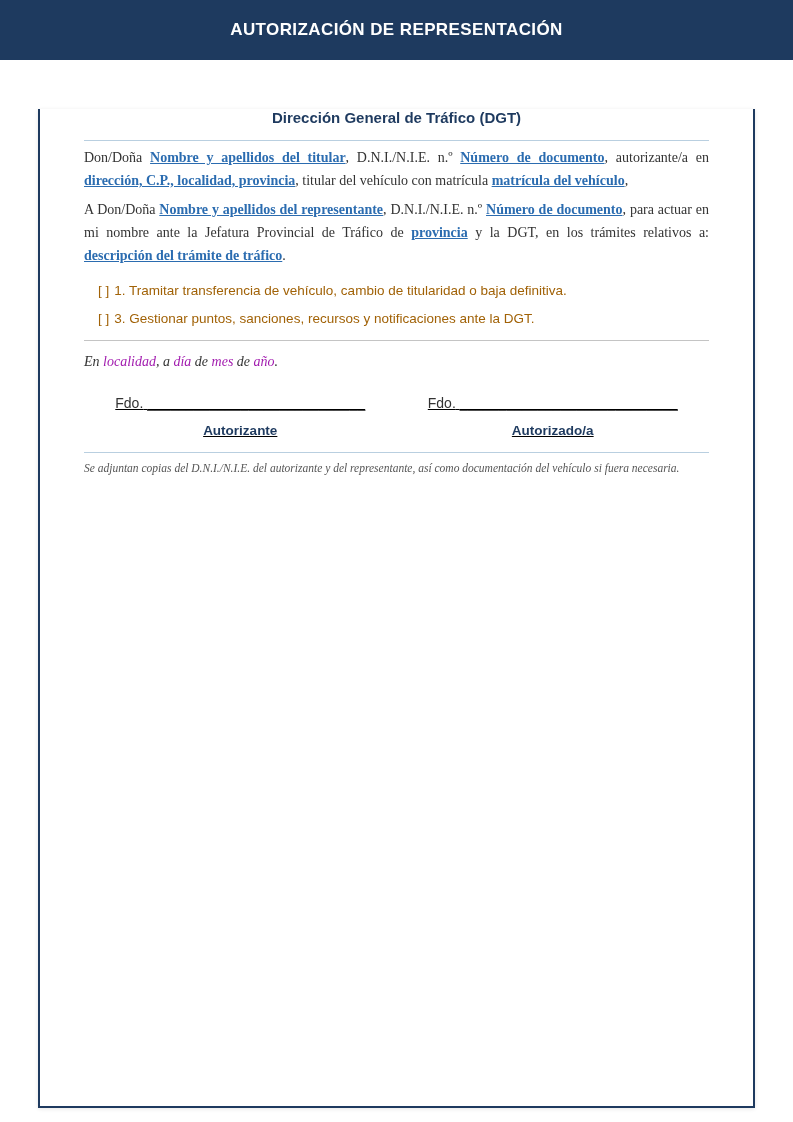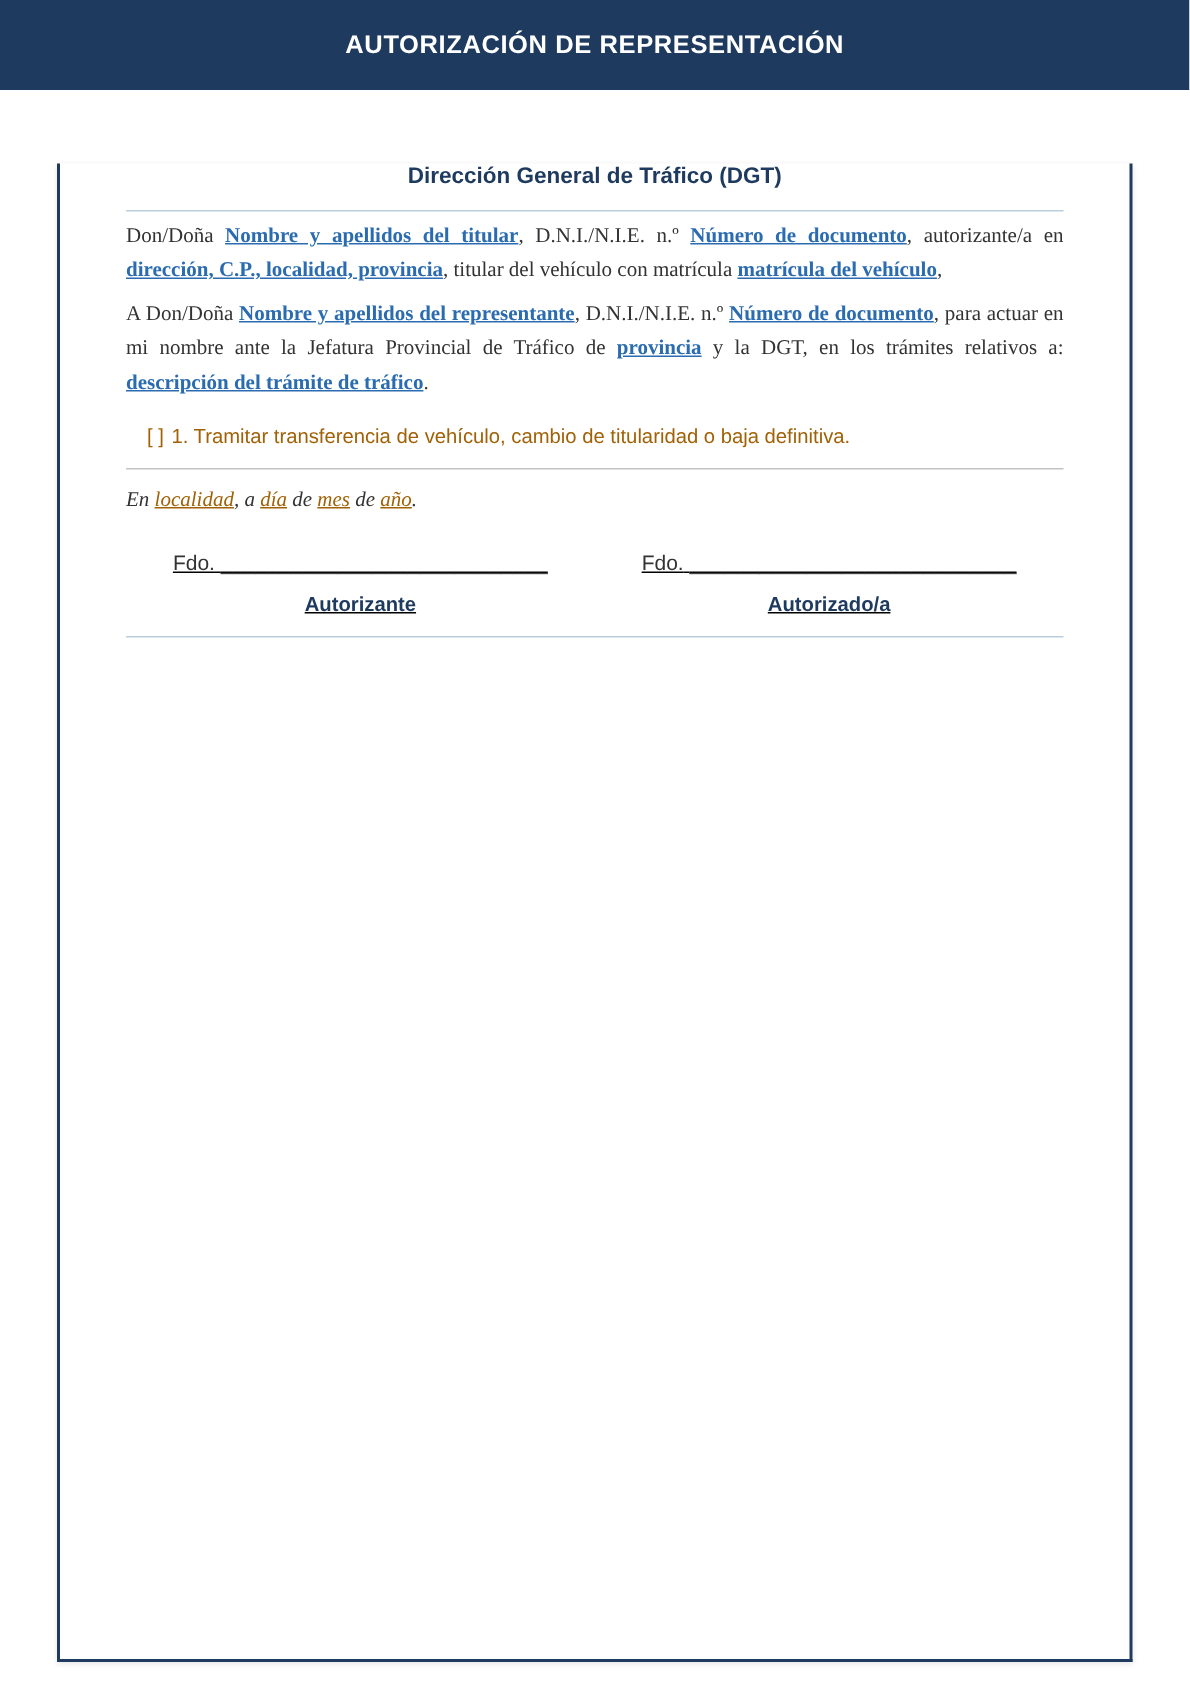--- a/index.html
+++ b/index.html
@@ -85,23 +85,22 @@
   .check-item .box { margin-right: 5px; }
 
   .date-line {
     margin: 13px 0 0 0;
     font-family: "Liberation Serif", serif;
     font-style: italic;
     font-size: 14px;
     color: #333333;
   }
   .date-line a.ph-lite {
-    color: #a16207;
+    color: #a21caf;
     font-weight: 400;
-    text-decoration: underline;
     cursor: pointer;
   }
 
   .sig-row {
     margin-top: 25px;
     display: flex;
   }
   .sig-block { flex: 1; text-align: center; text-decoration: underline; }
   .sig-line {
     font-size: 14px;
@@ -138,33 +137,35 @@
   <hr class="rule">
 
 
   <p class="body-text"><span>Don/Doña </span><a class="ph">Nombre y apellidos del titular</a><span>, D.N.I./N.I.E. n.º </span><a class="ph">Número de documento</a><span>, autorizante/a en </span><a class="ph">dirección, C.P., localidad, provincia</a><span>, titular del vehículo con matrícula </span><a class="ph">matrícula del vehículo</a><span>,</span></p>
 
 
   <p class="body-text"><span>A Don/Doña </span><a class="ph">Nombre y apellidos del representante</a><span>, D.N.I./N.I.E. n.º </span><a class="ph">Número de documento</a><span>, para actuar en mi nombre ante la Jefatura Provincial de Tráfico de </span><a class="ph">provincia</a><span> y la DGT, en los trámites relativos a: </span><a class="ph">descripción del trámite de tráfico</a><span>.</span></p>
 
   <div class="checks">
     <div class="check-item"><span class="box">[ ]</span><span>1. Tramitar transferencia de vehículo, cambio de titularidad o baja definitiva.</span></div>
+    <div class="check-item"><span class="box">[ ]</span><span>3. Gestionar puntos, sanciones, recursos y notificaciones ante la DGT.</span></div>
   </div>
 
   <hr class="rule rule-gray">
 
   <p class="date-line"><span>En </span><a class="ph-lite">localidad</a><span>, a </span><a class="ph-lite">día</a><span> de </span><a class="ph-lite">mes</a><span> de </span><a class="ph-lite">año</a><span>.</span></p>
 
   <div class="sig-row">
     <div class="sig-block">
       <div class="sig-line"><span>Fdo.</span> <span class="line">____________________________</span></div>
       <div class="sig-caption">Autorizante</div>
     </div>
     <div class="sig-block">
       <div class="sig-line"><span>Fdo.</span> <span class="line">____________________________</span></div>
       <div class="sig-caption">Autorizado/a</div>
     </div>
   </div>
 
   <hr class="rule">
 
+  <p class="footer-note">Se adjuntan copias del D.N.I./N.I.E. del autorizante y del representante, así como documentación del vehículo si fuera necesaria.</p>
 
 </main>
 
 </body></html>

